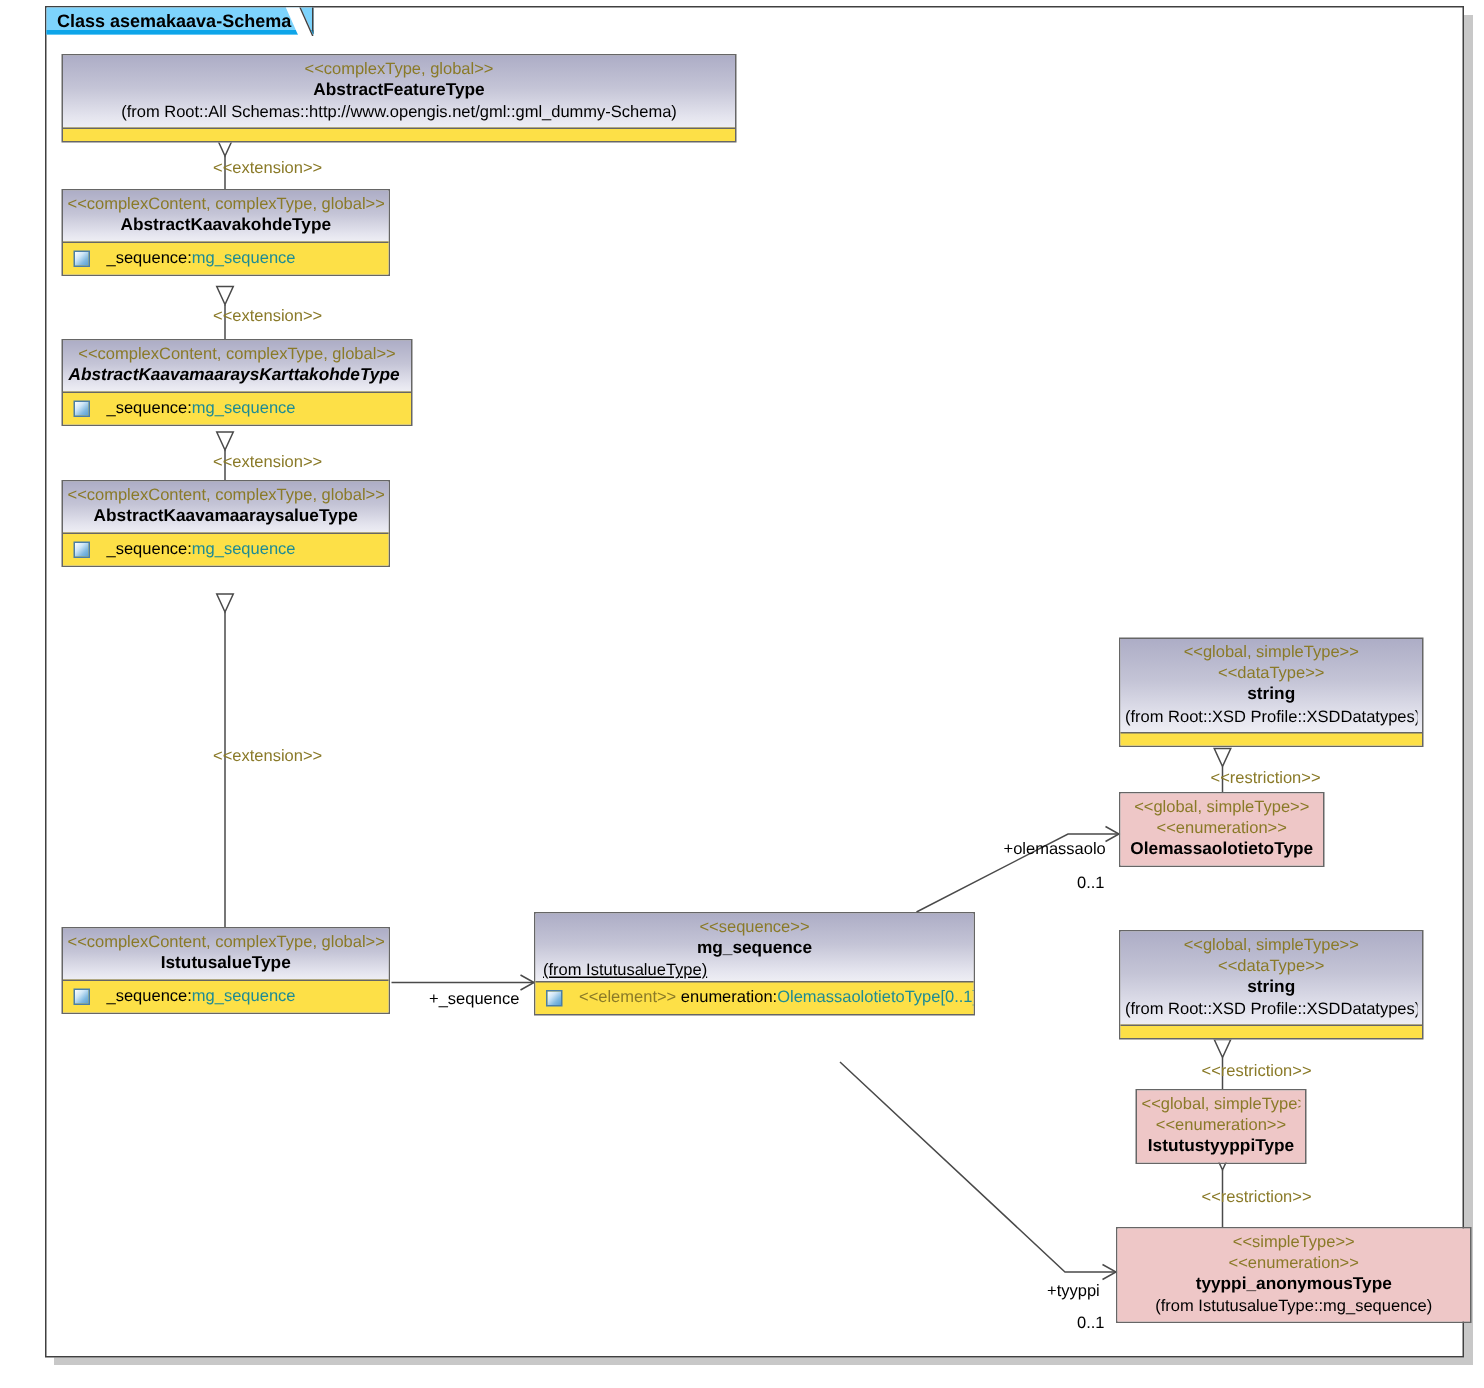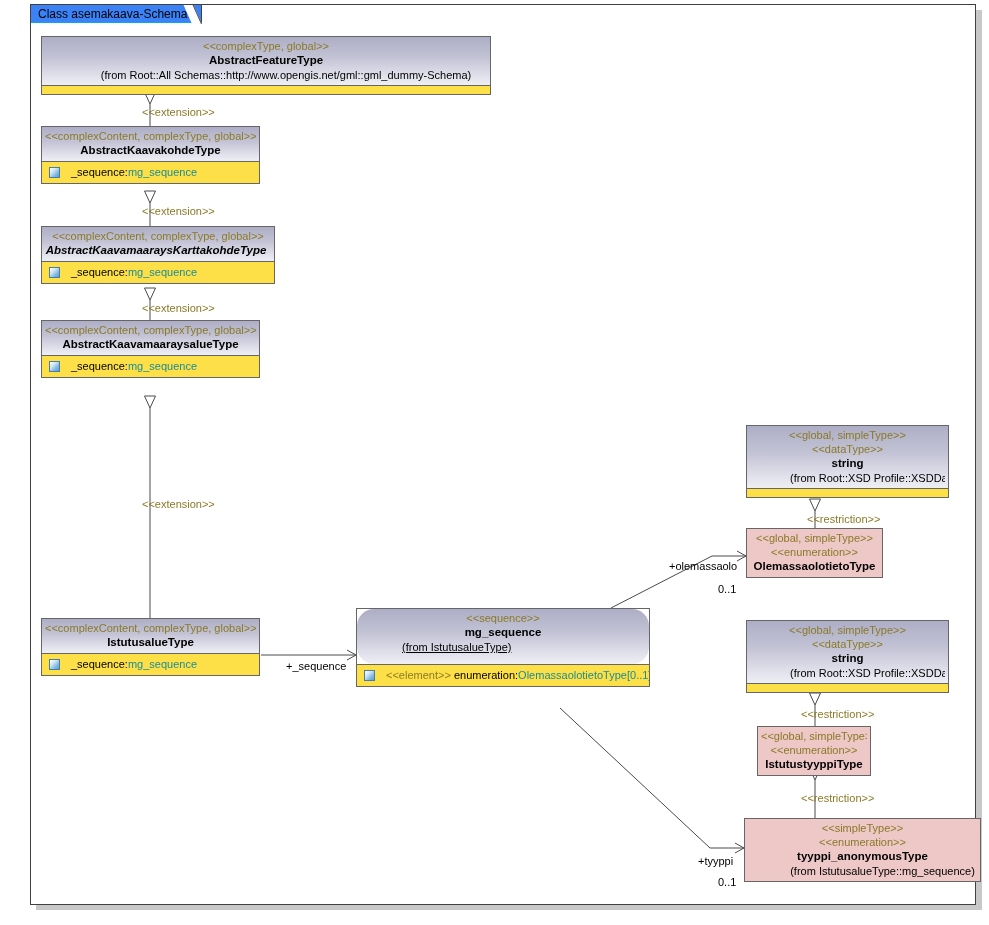--- a/index.html
+++ b/index.html
@@ -34,25 +34,25 @@
     background: #ffffff;
     border: 1px solid #404040;
     box-sizing: border-box;
   }
   .title-tab {
     position: absolute;
     left: 31px;
     top: 5px;
     height: 18px;
     padding: 0 14px 0 7px;
-    background: #3b82f6;
+    background: #7dd3fc;
     border-right: 1px solid #404040;
-    border-bottom: 1px solid #0ea5e9;
+    border-bottom: 3px solid #0ea5e9;
     font-size: 12px;
-    font-weight: normal;
+    font-weight: bold;
     color: #000000;
     line-height: 18px;
     white-space: nowrap;
     transform: skewX(0deg);
     box-sizing: border-box;
   }
   .title-tab::after {
     content: "";
     position: absolute;
     right: -1px;
@@ -109,21 +109,20 @@
     white-space: nowrap;
     overflow: hidden;
   }
   .cname.italic { font-style: italic; }
   .from {
     font-size: 11px;
     line-height: 14px;
     color: #000000;
     white-space: nowrap;
     overflow: hidden;
-    margin-left: 40px;
   }
   .sep {
     border-top: 1px solid #666666;
   }
   .compartment {
     background: #fde047;
     padding: 2px 0 2px 0;
     box-sizing: border-box;
   }
   .compartment.empty { height: 9px; padding: 0; }
@@ -305,21 +304,21 @@
       <div class="attr-row">
         <span class="attr-icon"></span>
         <span class="attr-text">
           <span class="t-plain">_sequence:</span><span class="t-type">mg_sequence</span>
         </span>
       </div>
     </div>
   </div>
 
   <div class="node" style="left:356px; top:608px; width:294px;">
-    <div class="hdr" style="text-align:center; padding-bottom:10px;border-radius:17px;">
+    <div class="hdr" style="text-align:center; padding-bottom:0;">
       <div class="stereo">&lt;&lt;sequence&gt;&gt;</div>
       <div class="cname">mg_sequence</div>
       <div class="from" style="text-align:left; padding-left:2px;text-decoration:underline;">(from IstutusalueType)</div>
     </div>
     <div class="compartment sep">
       <div class="attr-row">
         <span class="attr-icon"></span>
         <span class="attr-text">
           <span class="t-stereo">&lt;&lt;element&gt;&gt;</span><span class="t-plain"> enumeration:</span><span class="t-type">OlemassaolotietoType</span><span class="t-mult">[0..1]</span>
         </span>

